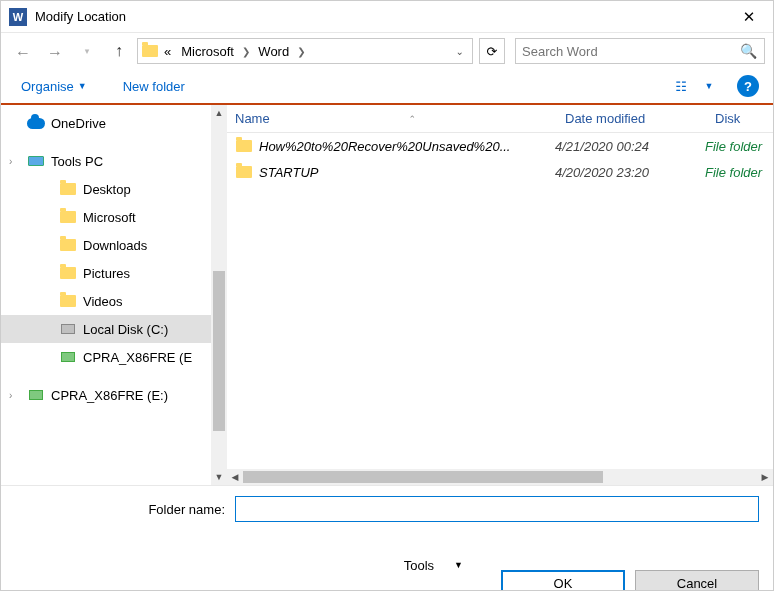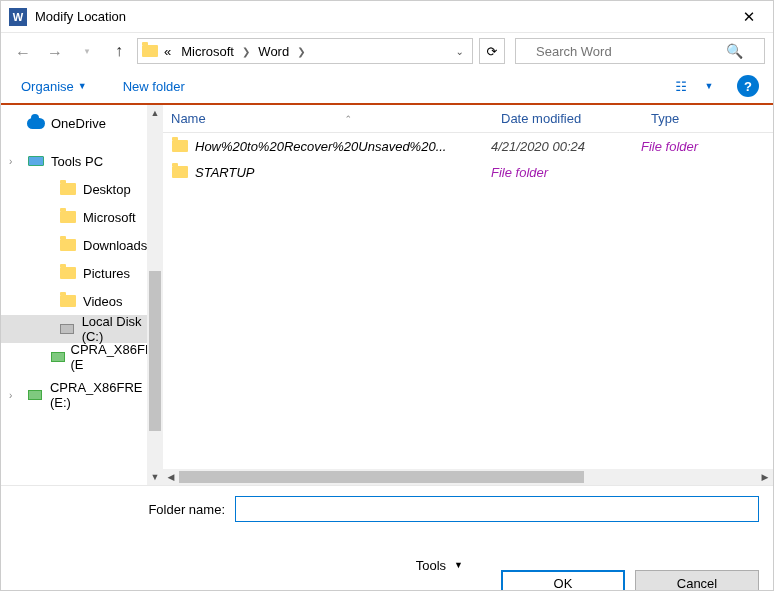--- a/index.html
+++ b/index.html
@@ -13,33 +13,33 @@
 .navrow { height: 36px; display: flex; align-items: center; padding: 4px 8px; gap: 4px; }
 .nav-btn { width: 28px; height: 28px; display: flex; align-items: center; justify-content: center; color: #888; font-size: 16px; cursor: pointer; }
 .nav-btn.enabled { color: #333; }
 .addr { flex: 1; height: 26px; border: 1px solid #c9c9c9; display: flex; align-items: center; padding: 0 4px; gap: 2px; background: #fff; }
 .addr .mini { width: 16px; height: 16px; display: flex; align-items: center; justify-content: center; }
 .addr .crumb { padding: 0 4px; cursor: pointer; }
 .addr .sep { color: #666; font-size: 10px; padding: 0 2px; }
 .addr .spacer { flex: 1; }
 .addr .drop { color: #555; font-size: 10px; padding: 0 4px; cursor: pointer; }
 .refresh { width: 26px; height: 26px; border: 1px solid #c9c9c9; display: flex; align-items: center; justify-content: center; cursor: pointer; margin-left: 2px; }
-.search { width: 250px; height: 26px; border: 1px solid #c9c9c9; display: flex; align-items: center; padding: 0 20px; margin-left: 6px; }
+.search { width: 250px; height: 26px; border: 1px solid #c9c9c9; display: flex; align-items: center; padding: 0 6px; margin-left: 6px; }
 .search input { border: none; outline: none; flex: 1; font-size: 13px; color: #888; }
 .search .sicon { color: #555; font-size: 14px; }
 
 .toolbar { height: 36px; display: flex; align-items: center; padding: 0 14px; border-bottom: 2px solid #c2410c; }
 .toolbar .tb { color: #0066cc; padding: 4px 6px; cursor: pointer; display: flex; align-items: center; gap: 4px; }
 .toolbar .tb .drop { font-size: 9px; }
 .toolbar .sp { flex: 1; }
 .toolbar .view { width: 24px; height: 24px; display: flex; align-items: center; justify-content: center; color: #0066cc; cursor: pointer; margin-right: 4px; border: 1px solid transparent; }
 .toolbar .help { width: 22px; height: 22px; border-radius: 50%; background: #0078d4; color: #fff; display: flex; align-items: center; justify-content: center; font-weight: bold; cursor: pointer; margin-left: 12px; }
 
 .main { display: flex; height: 380px; }
-.tree { width: 162px; overflow: hidden; position: relative; }
+.tree { width: 226px; overflow: hidden; position: relative; }
 .scroll-indicator { position: absolute; right: 0; top: 0; bottom: 0; width: 16px; background: #f0f0f0; }
 .scroll-indicator .up, .scroll-indicator .down { height: 16px; display: flex; align-items: center; justify-content: center; font-size: 9px; color: #555; }
 .scroll-indicator .track { flex: 1; background: #f0f0f0; position: relative; }
 .scroll-indicator .thumb { position: absolute; left: 2px; right: 2px; top: 150px; height: 160px; background: #c2c2c2; }
 .tree-inner { padding: 4px 0; }
 .tnode { display: flex; align-items: center; height: 28px; padding-left: 20px; cursor: pointer; gap: 6px; }
 .tnode.indent { padding-left: 40px; }
 .tnode.selected { background: #e0e0e0; }
 .tnode .ticon { width: 18px; height: 18px; display: flex; align-items: center; justify-content: center; }
 .tnode .chev { width: 12px; color: #888; font-size: 10px; }
@@ -48,32 +48,32 @@
 .cols { display: flex; height: 28px; border-bottom: 1px solid #e8e8e8; align-items: center; }
 .cols .col { color: #2757a0; padding: 0 8px; cursor: pointer; display: flex; align-items: center; gap: 6px; }
 .cols .c-name { flex: 0 0 330px; }
 .cols .c-date { flex: 0 0 150px; }
 .cols .c-type { flex: 1; }
 .rows { flex: 1; }
 .row { display: flex; height: 26px; align-items: center; padding-left: 8px; cursor: pointer; font-style: italic; }
 .row .ficon { width: 18px; margin-right: 6px; display: flex; align-items: center; justify-content: center; }
 .row .rname { flex: 0 0 296px; white-space: nowrap; overflow: hidden; text-overflow: ellipsis; }
 .row .rdate { flex: 0 0 150px; color: #444; }
-.row .rtype { flex: 1; color: #a21caf; }
+.row .rtype { flex: 1; color: #15803d; }
 .hscroll { height: 16px; background: #f0f0f0; display: flex; align-items: center; }
 .hscroll .arrow { width: 16px; text-align: center; font-size: 9px; color: #555; }
 .hscroll .htrack { flex: 1; position: relative; height: 100%; }
 .hscroll .hthumb { position: absolute; left: 0; width: 70%; top: 2px; bottom: 2px; background: #c2c2c2; }
 
 .bottom { border-top: 1px solid #e8e8e8; padding: 10px 14px; }
 .frow { display: flex; align-items: center; margin-bottom: 12px; }
 .frow label { width: 220px; text-align: right; padding-right: 10px; }
 .frow input { flex: 1; height: 26px; border: 1px solid #0078d4; outline: none; padding: 0 6px; }
 .brow { display: flex; justify-content: flex-end; align-items: center; gap: 10px; }
-.tools { display: flex; align-items: center; gap: 8px; padding: 4px 8px; cursor: pointer; margin-right: 20px; }
+.tools { display: flex; align-items: center; gap: 20px; padding: 4px 8px; cursor: pointer; margin-right: 20px; }
 .tools .drop { font-size: 9px; }
 .btn { width: 124px; height: 26px; border: 1px solid #adadad; background: #e1e1e1; cursor: pointer; margin-top: 36px; }
 .btn.primary { border: 1px solid #0078d4; background: #fff; box-shadow: 0 0 0 1px #0078d4 inset; }
 
 
 .folder-glyph { width: 16px; height: 12px; background: #ffd968; border-radius: 1px; position: relative; }
 .folder-glyph::before { content: ''; position: absolute; top: -3px; left: 0; width: 6px; height: 3px; background: #ffd968; border-radius: 1px 1px 0 0; }
 .cloud { width: 18px; height: 11px; background: #0078d4; border-radius: 6px; position: relative; }
 .cloud::before { content:''; position: absolute; top: -4px; left: 4px; width: 8px; height: 8px; background: #0078d4; border-radius: 50%; }
 .pc { width: 16px; height: 10px; background: #5aa9e6; border: 1px solid #3a7; border-radius: 1px; }
@@ -210,36 +210,37 @@
       <div class="down">▼</div>
     </div>
   </div>
   <div class="list">
     <div class="cols">
       <div class="col c-name">
         <span>Name</span>
         <span style="flex:1;text-align:center;color:#888;font-size:9px;">⌃</span>
       </div>
       <div class="col c-date">Date modified</div>
-      <div class="col c-type">Type</div>
+      <div class="col c-type">Disk</div>
     </div>
     <div class="rows" id="rows">
         <div class="row">
           <span class="ficon">
             <span class="folder-glyph"></span>
           </span>
           <span class="rname">How%20to%20Recover%20Unsaved%20...</span>
           <span class="rdate">4/21/2020 00:24</span>
           <span class="rtype">File folder</span>
         </div>
         <div class="row">
           <span class="ficon">
             <span class="folder-glyph"></span>
           </span>
           <span class="rname">STARTUP</span>
+          <span class="rdate">4/20/2020 23:20</span>
           <span class="rtype">File folder</span>
         </div>
       </div>
     <div class="hscroll">
       <div class="arrow">◀</div>
       <div class="htrack">
           <div class="hthumb"></div>
         </div>
       <div class="arrow">▶</div>
     </div>

